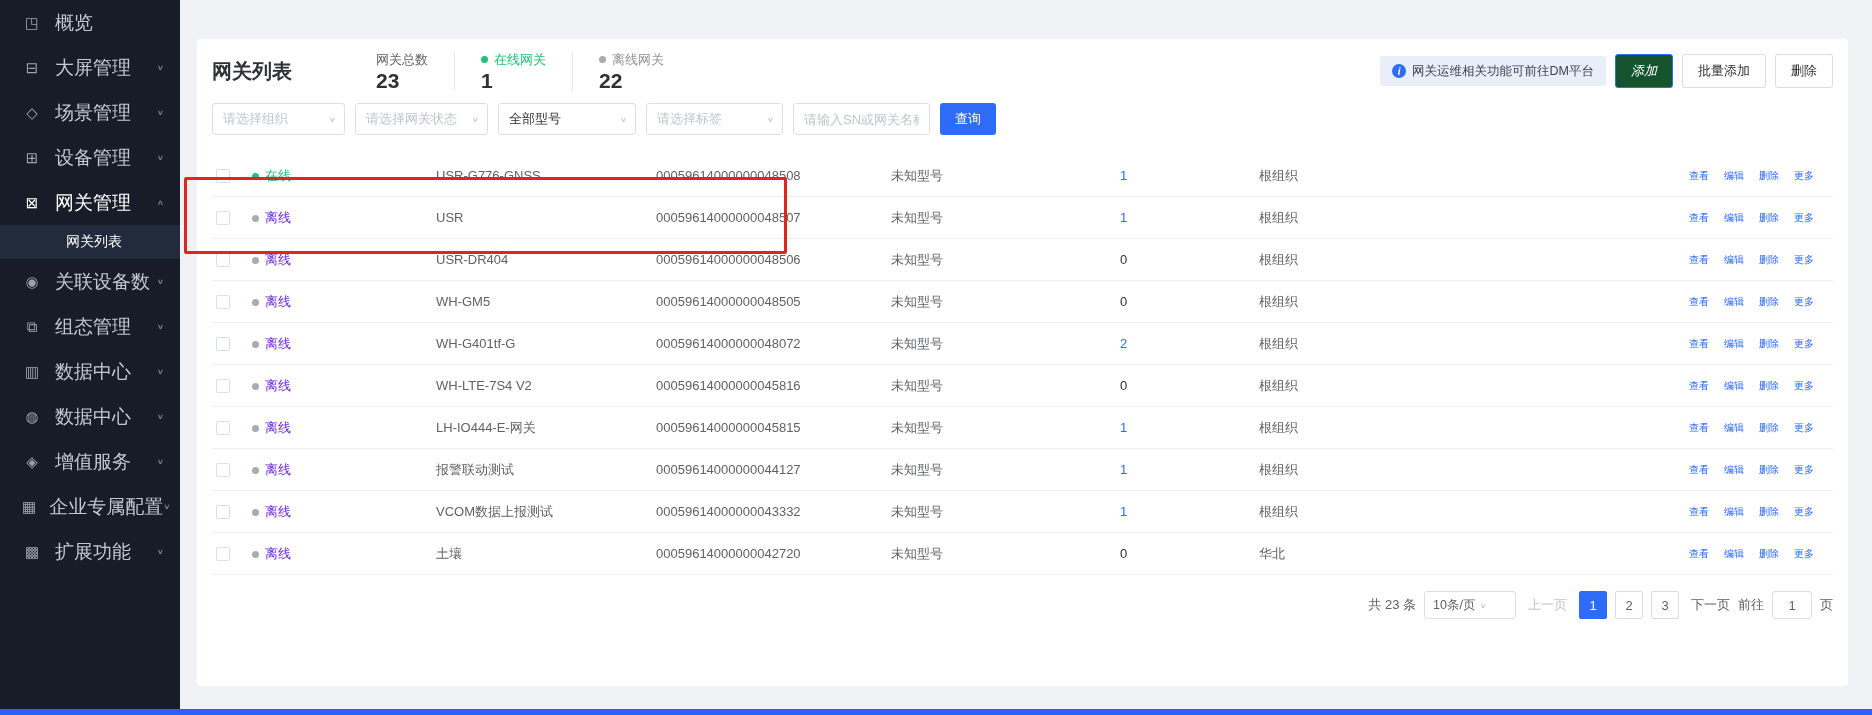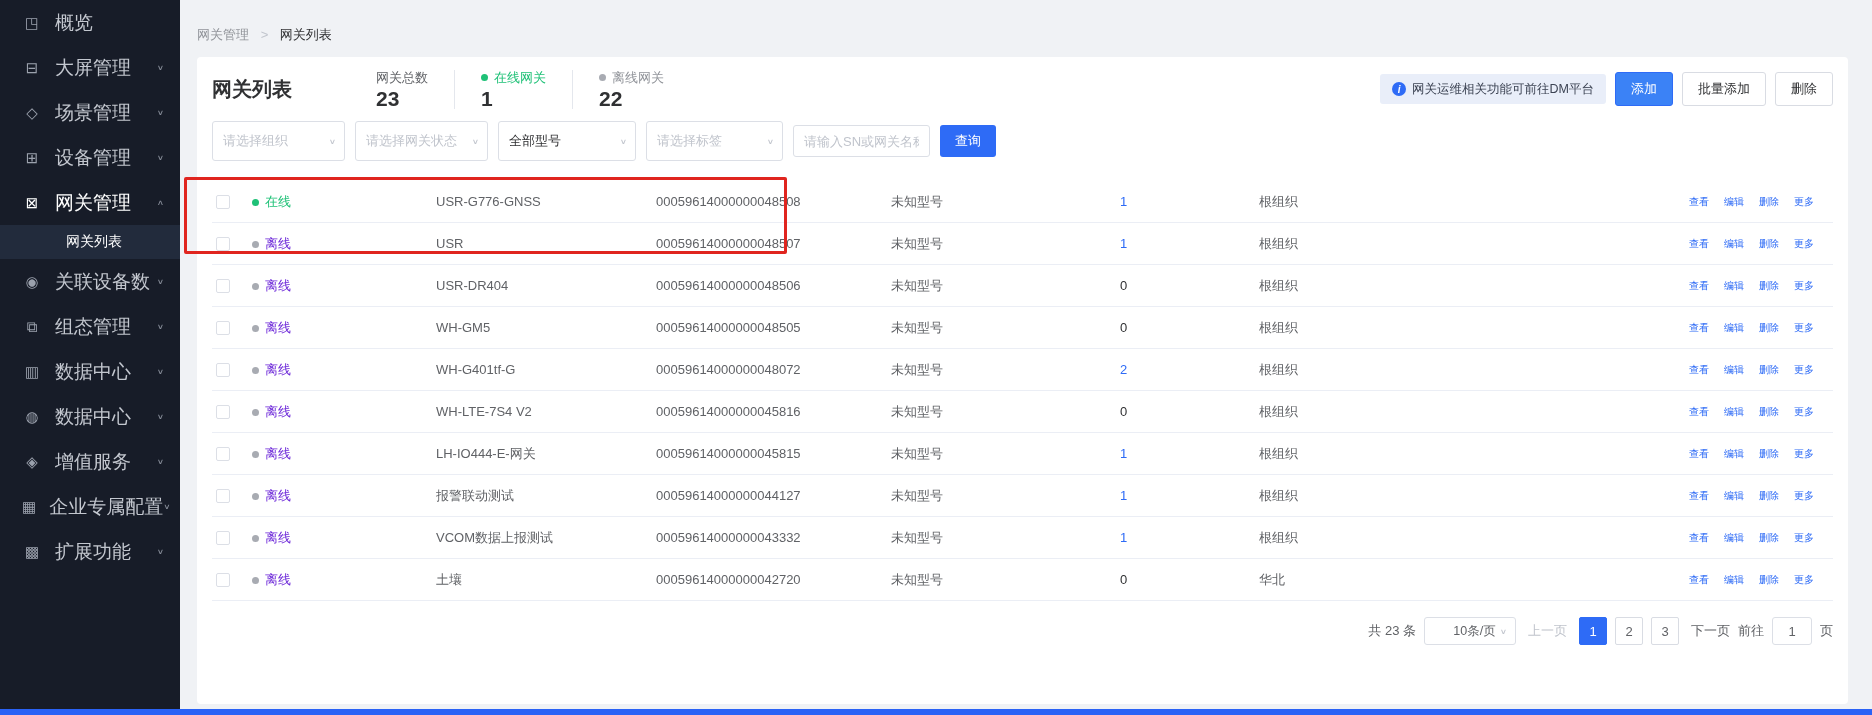--- a/index.html
+++ b/index.html
@@ -37,25 +37,25 @@
   .dot { width:7px; height:7px; border-radius:50%; display:inline-block; margin-right:6px; }
   .dot-green { background:#1fc177; }
   .dot-gray { background:#a8abb2; }
   .stat-online .stat-label { color:#1fc177; }
   .stat-offline .stat-label { color:#909399; }
 
   .head-right { margin-left:auto; display:flex; align-items:center; gap:9px; }
   .notice { height:30px; background:#e9eef9; border-radius:3px; display:flex; align-items:center; padding:0 12px; font-size:12.5px; color:#3c4353; }
   .info-icon { width:14px; height:14px; border-radius:50%; background:#2e6bf6; color:#fff; font-size:10px; font-weight:bold; display:inline-flex; align-items:center; justify-content:center; margin-right:6px; font-style:italic; }
   .btn { height:34px; border:1px solid #d9dce3; background:#fff; border-radius:3px; font-size:13px; color:#303133; padding:0 15px; cursor:pointer; font-family:inherit; }
-  .btn-primary { background:#3b82f6; border-color:#2e6bf6; color:#fff; }
+  .btn-primary { background:#14532d; border-color:#2e6bf6; color:#fff;font-style:italic; }
 
   
   .filters { display:flex; align-items:center; margin-top:12px; gap:10px; }
-  .select { height:40px; border:1px solid #dcdfe6; border-radius:3px; background:#fff; display:flex; align-items:center; justify-content:space-between; padding:0 8px 0 10px; font-size:13px; cursor:pointer; }
+  .select { height:32px; border:1px solid #dcdfe6; border-radius:3px; background:#fff; display:flex; align-items:center; justify-content:space-between; padding:0 8px 0 10px; font-size:13px; cursor:pointer; }
   .sel-ph { color:#c0c4cc; }
   .sel-val { color:#303133; }
   .sel-chev { color:#c0c4cc; font-size:10px; transform:scaleY(.75); margin-left:4px; }
   .f-input { height:32px; width:137px; border:1px solid #dcdfe6; border-radius:3px; padding:0 10px; font-size:13px; color:#303133; font-family:inherit; }
   .f-input::placeholder { color:#c0c4cc; }
   .btn-search { height:32px; width:56px; background:#2e6bf6; border:none; border-radius:3px; color:#fff; font-size:13px; cursor:pointer; font-family:inherit; }
 
   
   .table { margin-top:20px; }
   .tr { display:grid; grid-template-columns:40px 184px 220px 235px 229px 139px 197px 233px 1fr; align-items:center; }
@@ -67,21 +67,21 @@
   .checkbox { width:14px; height:14px; border:1px solid #dcdfe6; border-radius:2px; background:#fff; display:inline-block; cursor:pointer; }
   .status-online { color:#1fc177; }
   .status-offline { color:#6d28d9; }
   .devices { color:#303133; }
   .devices.link { color:#2e6bf6; cursor:pointer; }
   .td-ops { display:flex; gap:15px; }
   .op { color:#2e6bf6; font-size:10px; cursor:pointer; }
 
   
   .pagination { display:flex; align-items:center; justify-content:flex-end; margin-top:16px; gap:8px; font-size:13px; color:#606266; }
-  .pg-size { width:92px; height:28px; border:1px solid #dcdfe6; border-radius:3px; background:#fff; display:flex; align-items:center; justify-content:flex-end; padding:0 8px; font-size:12.5px; cursor:pointer; }
+  .pg-size { width:92px; height:28px; border:1px solid #dcdfe6; border-radius:3px; background:#fff; display:flex; align-items:center; justify-content:flex-start; padding:0 8px; font-size:12.5px; cursor:pointer; }
   .pg-prev { color:#c0c4cc; margin:0 4px; cursor:default; }
   .pg-next { color:#606266; margin-left:4px; cursor:pointer; }
   .pg-num { min-width:28px; height:28px; border:1px solid #d9dce3; background:#fff; border-radius:2px; color:#606266; font-size:13px; cursor:pointer; font-family:inherit; }
   .pg-num.active { background:#2e6bf6; border-color:#2e6bf6; color:#fff; }
   .pg-goto { width:40px; height:28px; border:1px solid #dcdfe6; border-radius:3px; text-align:center; font-size:13px; color:#606266; font-family:inherit; }
 
   
   .red-box { position:absolute; left:184px; top:177px; width:603px; height:77px; border:3px solid #e0251f; border-radius:2px; pointer-events:none; z-index:50; }
   .bottom-bar { position:absolute; left:0; bottom:0; width:100%; height:6px; background:#2a62f6; z-index:60; }
 </style>
@@ -153,25 +153,20 @@
         <div class="side-item">
     <span class="s-icon">▩</span>
     <span class="s-label">扩展功能</span>
     <span class="s-chev">∨</span>
   </div>
       </nav>
   </aside>
 
   <main class="main">
 
-    <div class="breadcrumb">
-      <span class="bc-link">网关管理</span>
-      <span class="bc-sep">&gt;</span>
-      <span class="bc-current">网关列表</span>
-    </div>
 
     <section class="card">
 
       <div class="card-head">
         <h1 class="page-title">网关列表</h1>
         <div class="stats">
           <div class="stat">
             <div class="stat-label">
                 <span>网关总数</span>
               </div>

